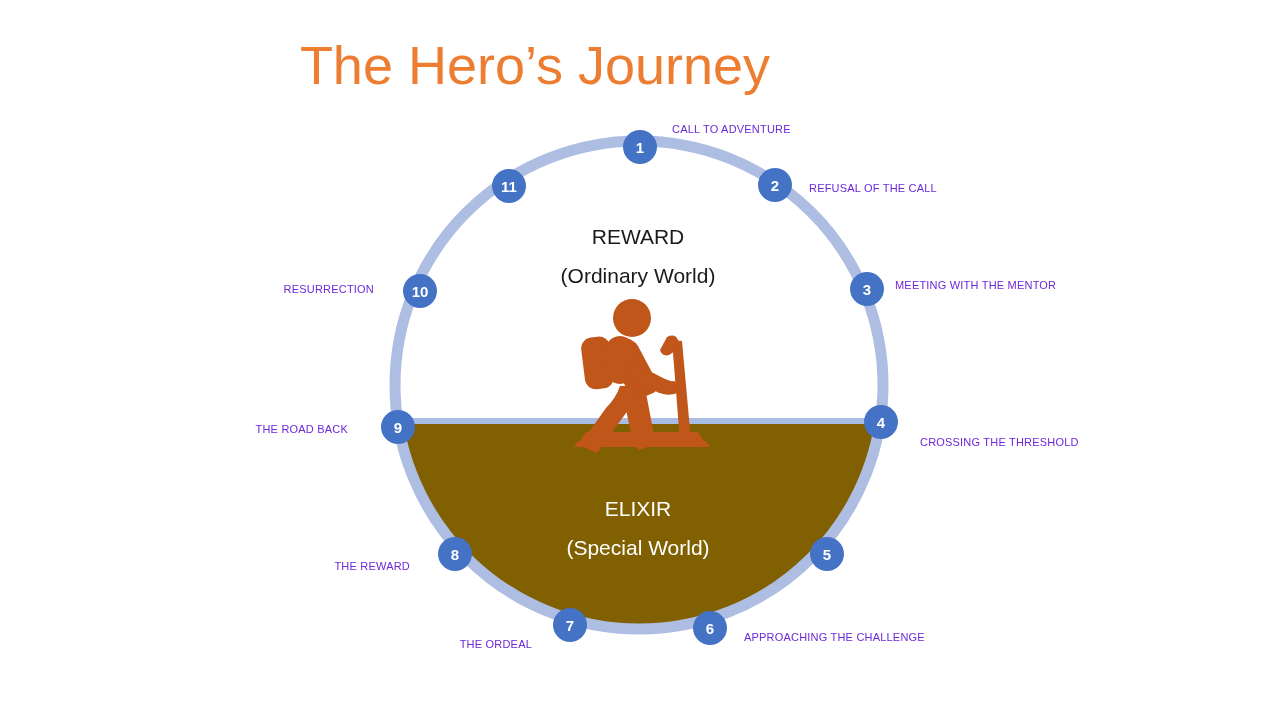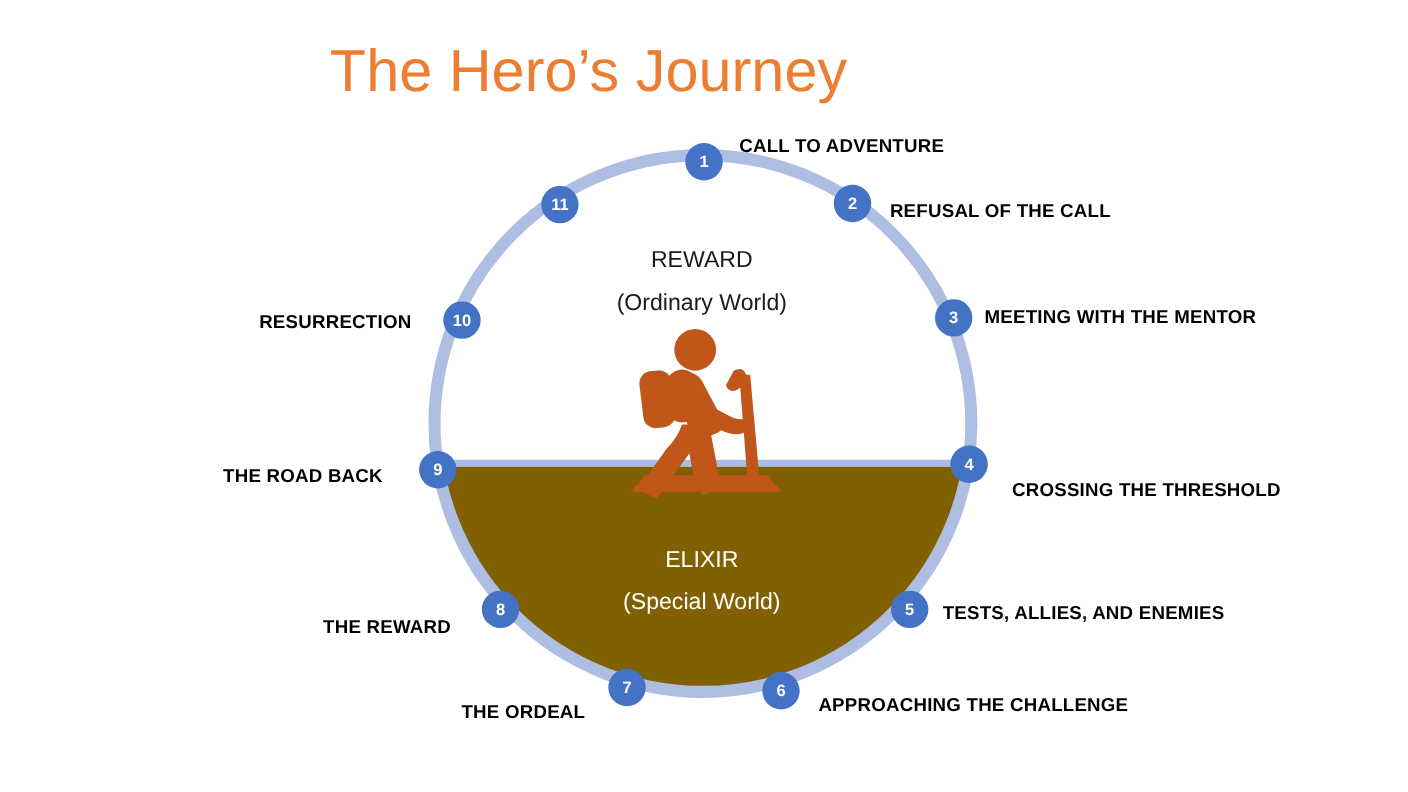--- a/index.html
+++ b/index.html
@@ -92,23 +92,23 @@
     display: flex;
     align-items: center;
     justify-content: center;
     box-sizing: border-box;
     user-select: none;
   }
 
   
   .caption {
     position: absolute;
-    font-size: 17px;
-    font-weight: 700;
-    color: #000000;
+    font-size: 11px;
+    font-weight: 400;
+    color: #6d28d9;
     white-space: nowrap;
     letter-spacing: 0.2px;
   }
   .caption.left  { text-align: right; }
   .caption.right { text-align: left; }
 </style>
 </head>
 <body>
 
 <div id="slide">
@@ -201,21 +201,20 @@
     <div class="node" style="left:553px; top:608px;">7</div>
     <div class="node" style="left:438px; top:537px;">8</div>
     <div class="node" style="left:381px; top:410px;">9</div>
     <div class="node" style="left:403px; top:274px;">10</div>
     <div class="node" style="left:492px; top:169px;">11</div>
 
     <div class="caption right" style="left:672px; top:123px;">CALL TO ADVENTURE</div>
     <div class="caption right" style="left:809px; top:182px;">REFUSAL OF THE CALL</div>
     <div class="caption right" style="left:895px; top:279px;">MEETING WITH THE MENTOR</div>
     <div class="caption right" style="left:920px; top:412px;margin-top:24px;">CROSSING THE THRESHOLD</div>
-    <div class="caption right" style="left:857px; top:548px;">TESTS, ALLIES, AND ENEMIES</div>
     <div class="caption right" style="left:744px; top:631px;">APPROACHING THE CHALLENGE</div>
     <div class="caption left" style="left:222px; top:638px; width:310px;">THE ORDEAL</div>
     <div class="caption left" style="left:102px; top:560px; width:308px;">THE REWARD</div>
     <div class="caption left" style="left:42px; top:423px; width:306px;">THE ROAD BACK</div>
     <div class="caption left" style="left:66px; top:283px; width:308px;">RESURRECTION</div>
 
   </div>
 </div>
 
 </body></html>

